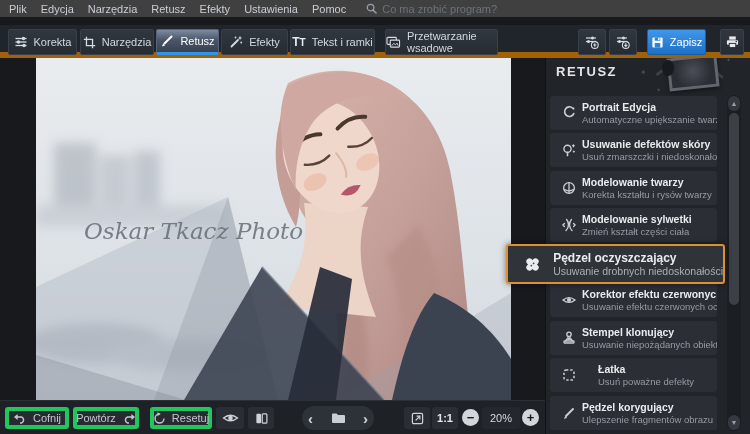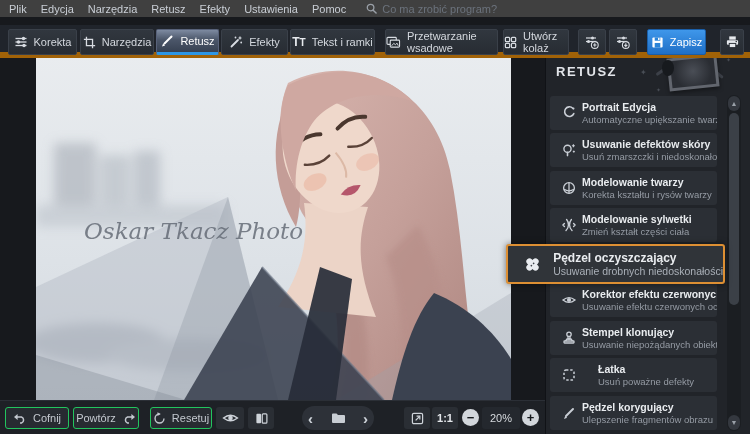--- a/index.html
+++ b/index.html
@@ -34,21 +34,21 @@
   
   .canvas { position:absolute; left:0; top:50px; width:545px; height:350px;
     background:#17191d; }
   .photo { position:absolute; left:36px; top:5px; width:475px; height:345px;
     background:#dfe3e8; }
 
   
   .bottombar { position:absolute; left:0; top:400px; width:545px; height:34px;
     background:#1e2126; border-top:1px solid #2b2f36; z-index:18; }
   .bbtn { position:absolute; top:6px; height:22px; background:#272b31;
-    border:1px solid #22c55e; border-radius:3px; color:#c3c8cf; font-size:11px;
+    border:4px solid #22c55e; border-radius:3px; color:#c3c8cf; font-size:11px;
     display:flex; align-items:center; justify-content:center; gap:6px; cursor:pointer; }
   .bflat { border:none; background:#2a2e34; }
   .navgroup { position:absolute; top:5px; left:302px; width:72px; height:24px;
     background:#2d3138; border-radius:12px; display:flex; align-items:center;
     justify-content:space-between; padding:0 6px; }
   .chev { color:#cfd4da; font-size:15px; font-weight:bold; line-height:1;
     cursor:pointer; }
   .circlebtn { position:absolute; top:8px; width:17px; height:17px; border-radius:50%;
     background:#d2d6db; color:#15181c; font-size:13px; font-weight:bold;
     display:flex; align-items:center; justify-content:center; cursor:pointer; line-height:1; }
@@ -172,31 +172,20 @@
   </div>
   <div class="toolbtn" style="left:385px; width:113px;">
     <span>
         <svg class="g" width="15" height="13" viewBox="0 0 16 14">
           <rect x="1" y="1.5" width="10" height="7.5" rx="1" fill="none" stroke="#d8dce2" stroke-width="1.2"></rect>
           <rect x="4.5" y="4.5" width="10" height="7.5" rx="1" fill="#272c33" stroke="#d8dce2" stroke-width="1.2"></rect>
           <path d="M6 10.5 l2.3-2.6 1.8 1.6 1.6-1.8 1.5 2.8" fill="none" stroke="#d8dce2" stroke-width="1"></path>
         </svg>
       </span>
     <span>Przetwarzanie wsadowe</span>
-  </div>
-  <div class="toolbtn" style="left:503px; width:66px;">
-    <span>
-        <svg class="g" width="13" height="13" viewBox="0 0 14 14" fill="none" stroke="#d8dce2" stroke-width="1.3">
-          <rect x="1.5" y="1.5" width="4.6" height="4.6" rx="1"></rect>
-          <rect x="8" y="1.5" width="4.6" height="4.6" rx="1"></rect>
-          <rect x="1.5" y="8" width="4.6" height="4.6" rx="1"></rect>
-          <rect x="8" y="8" width="4.6" height="4.6" rx="1"></rect>
-        </svg>
-      </span>
-    <span>Utwórz kolaż</span>
   </div>
   <div class="toolbtn iconbtn" style="left:578px; width:28px;">
     <span>
         <svg class="g" width="16" height="16" viewBox="0 0 16 16">
           <g stroke="#d8dce2" stroke-width="1.2">
             <line x1="2" y1="4" x2="12" y2="4"></line>
             <line x1="2" y1="7.5" x2="12" y2="7.5"></line>
           </g>
           <circle cx="8.5" cy="4" r="1.5" fill="#d8dce2"></circle>
           <circle cx="4.5" cy="7.5" r="1.5" fill="#d8dce2"></circle>

